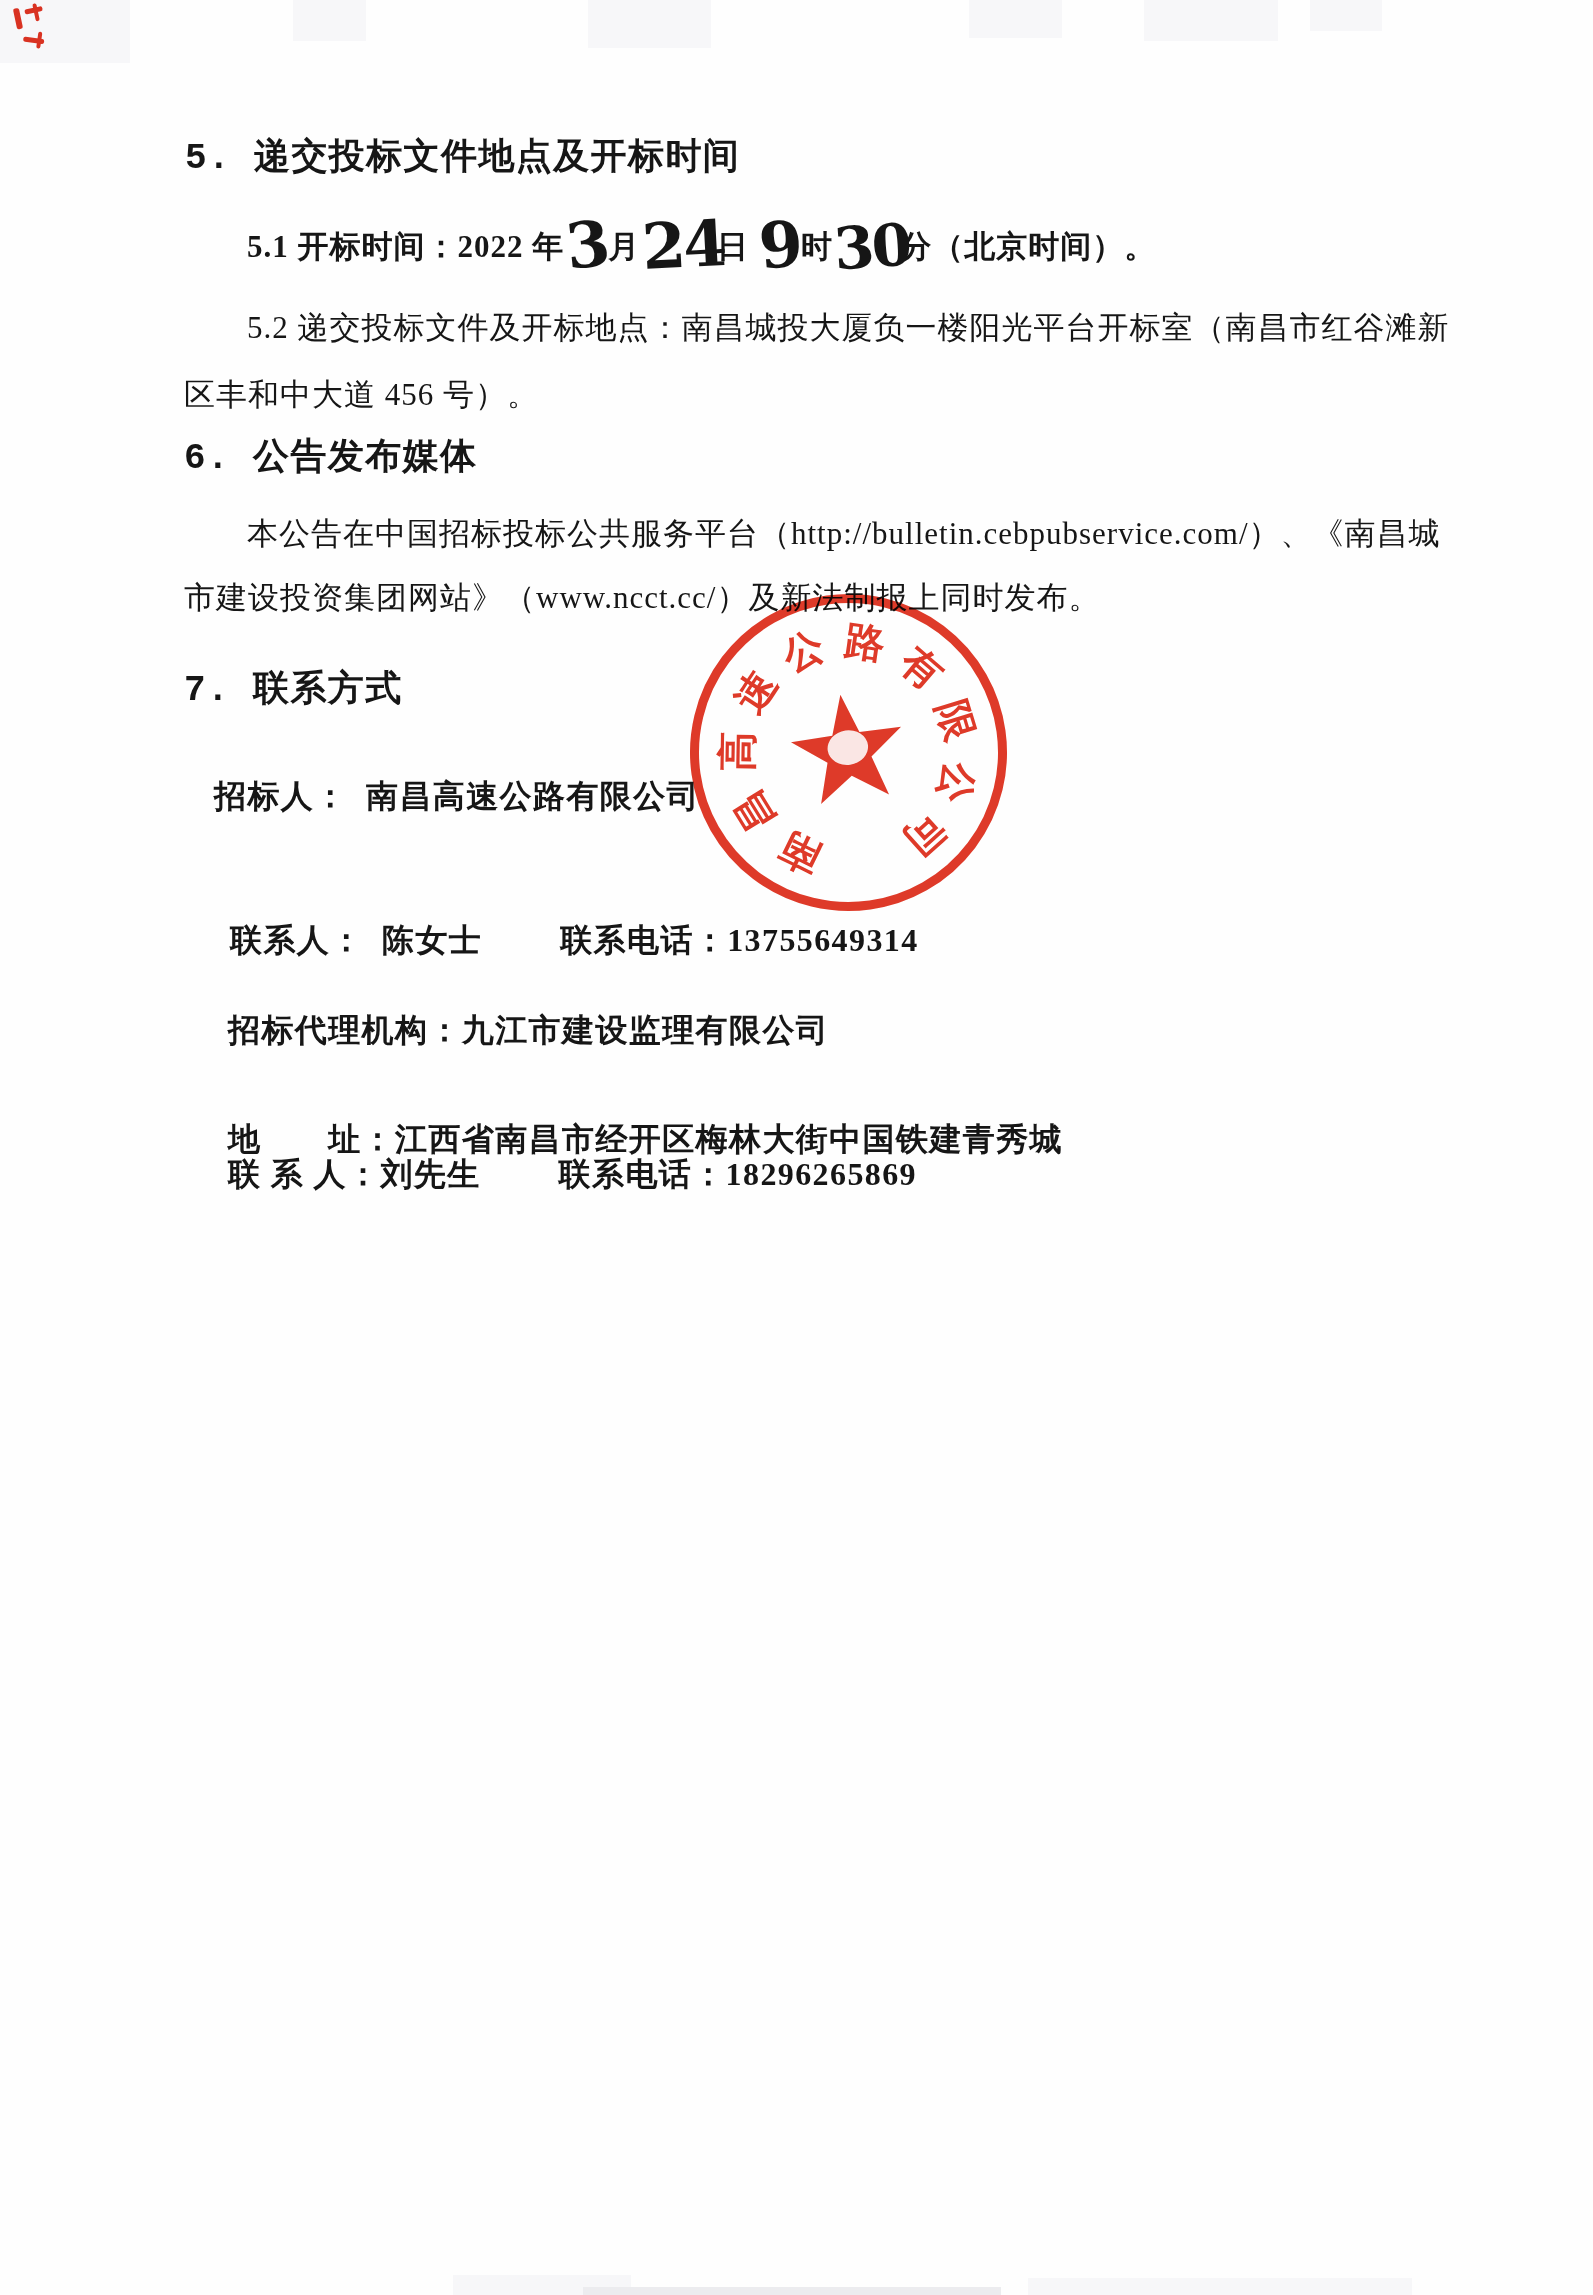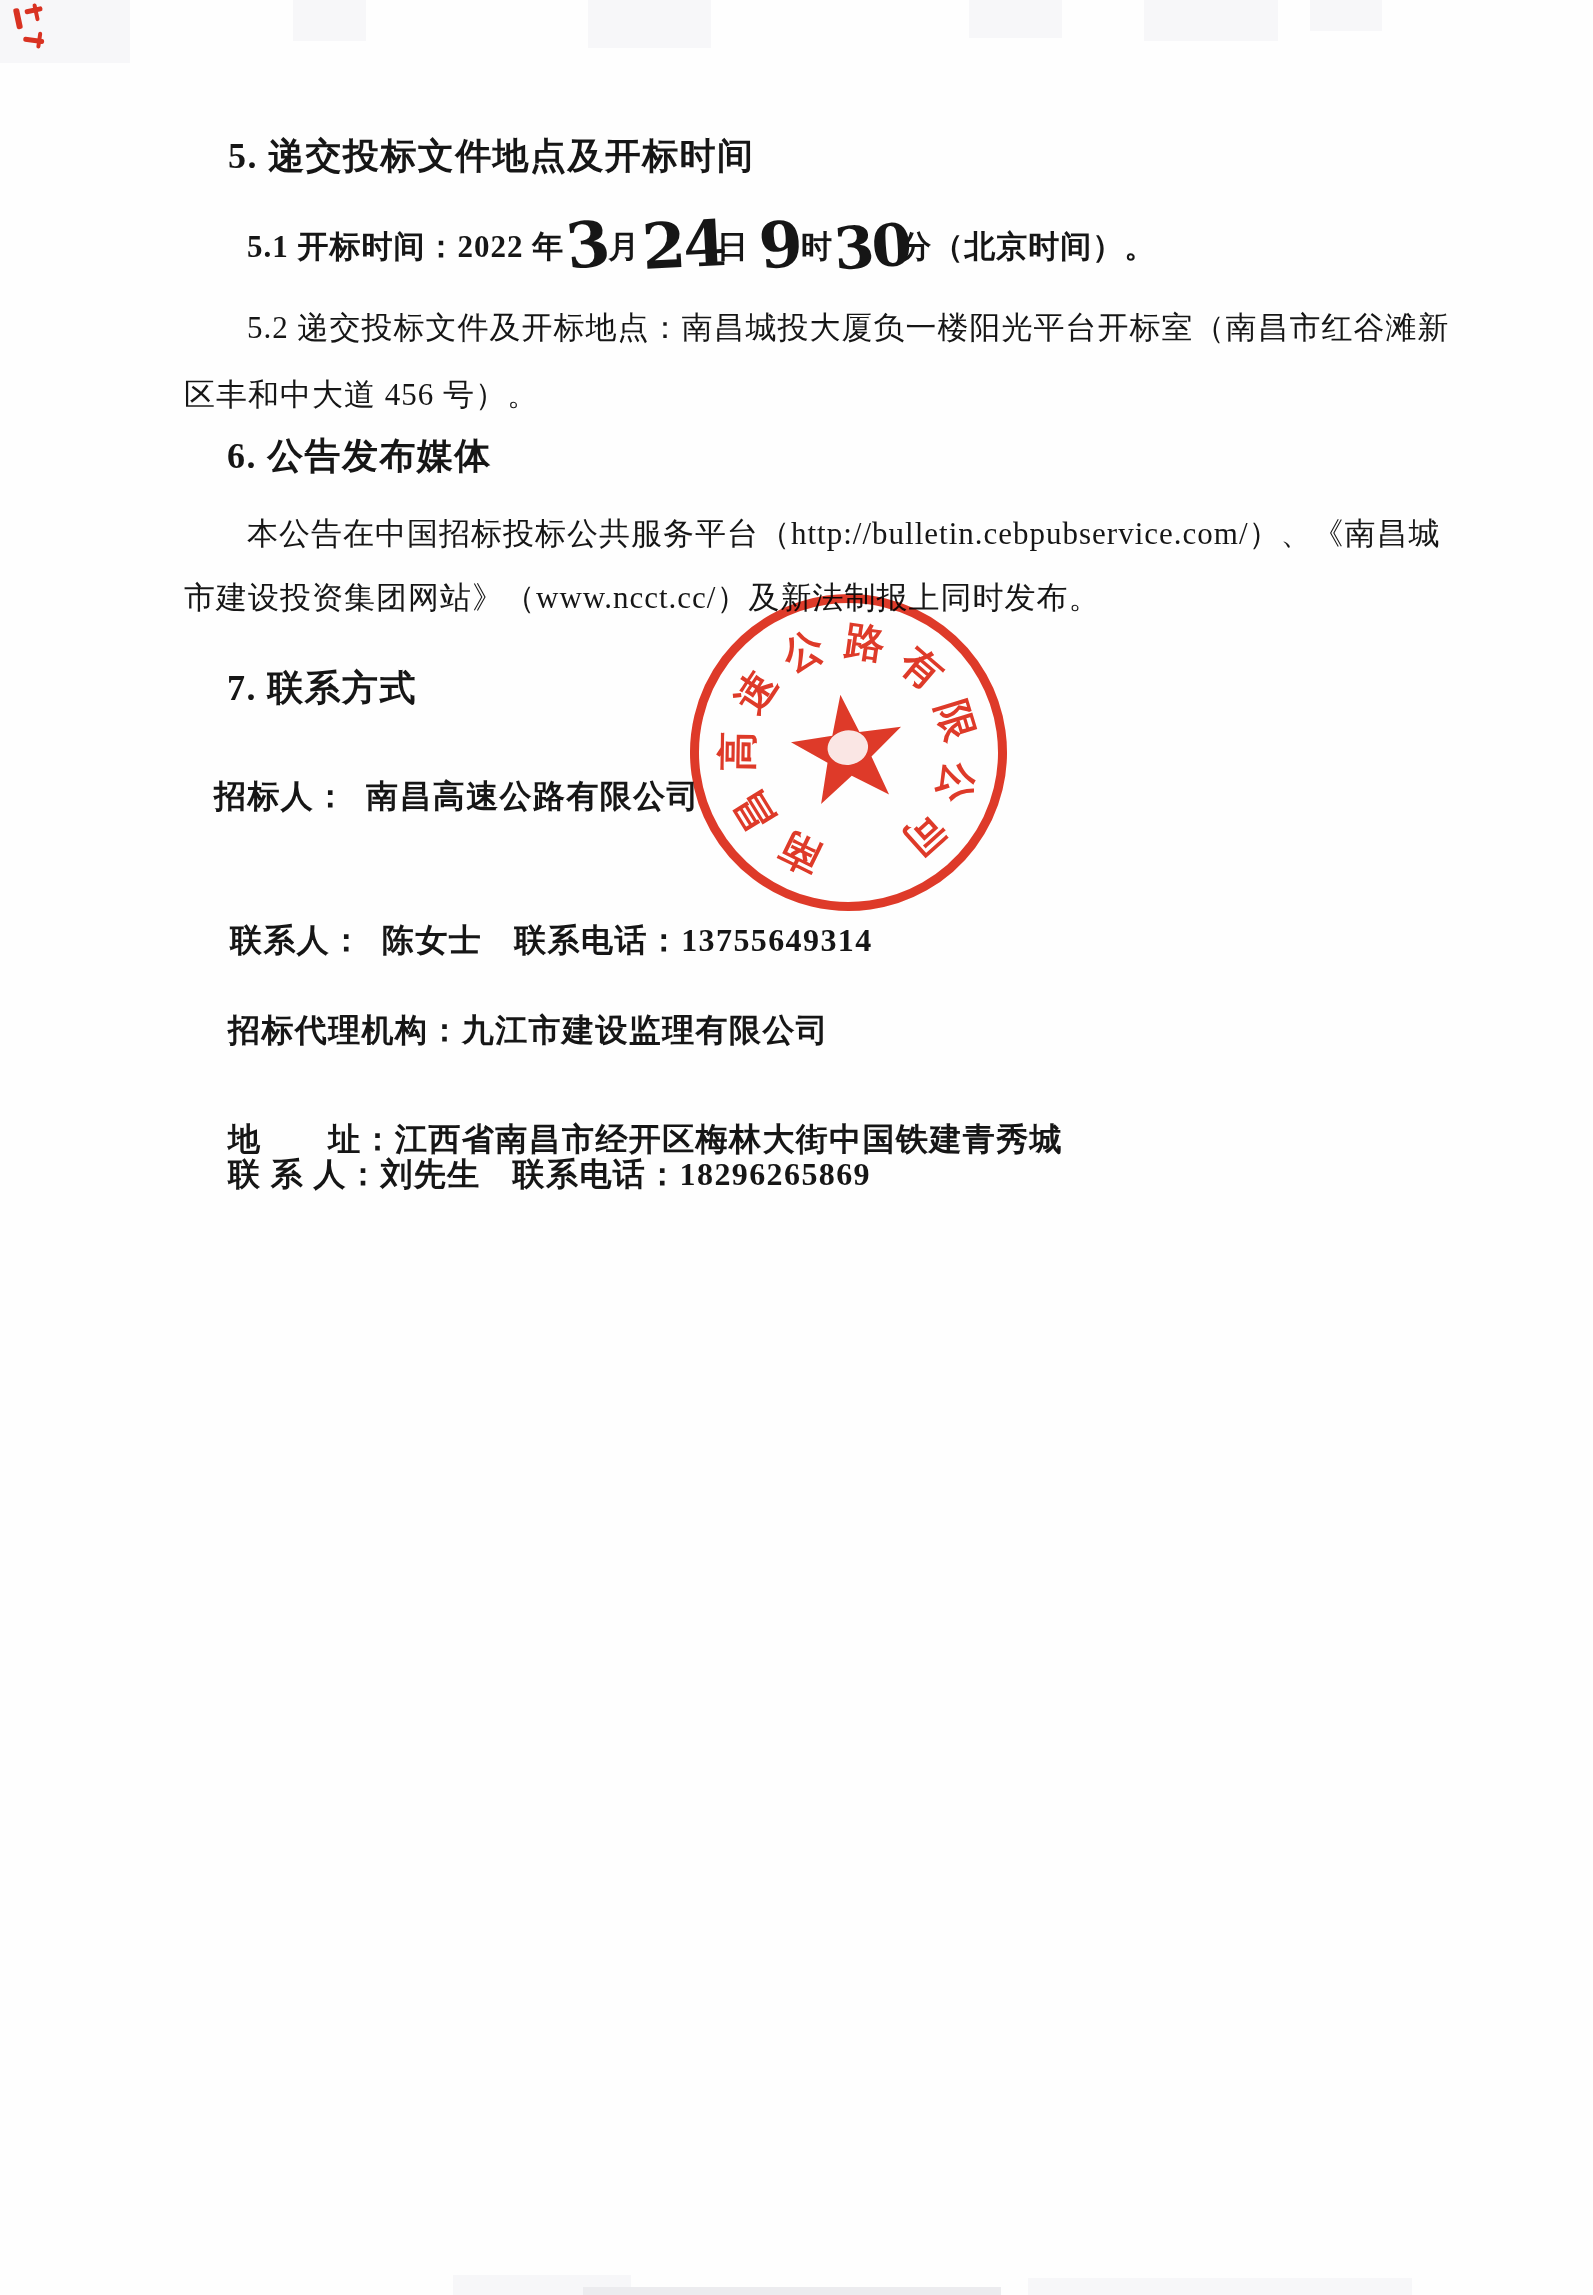--- a/index.html
+++ b/index.html
@@ -9,43 +9,43 @@
     font-family:"Liberation Serif", serif; color:#161616;
   }
   
   .scan-smudge { position:absolute; background:#f7f7f9; }
   .scan-smudge.dark { background:#ececef; }
   
   .red-mark { position:absolute; }
   .red-mark i { position:absolute; display:block; background:#d93222; border-radius:2.1px; }
 
   .h-sec {
-    position:absolute; font-family:Liberation Serif, serif;
-    font-weight:700; font-size:36px; letter-spacing:1.4px; white-space:nowrap;margin-left:43px;
+    position:absolute; font-family:Liberation Mono, monospace;
+    font-weight:700; font-size:36px; letter-spacing:1.4px; white-space:nowrap;
   }
   .bodyline {
     position:absolute; font-size:31px; letter-spacing:1px; white-space:nowrap;
     font-family:"Liberation Serif", serif;
   }
   .hw {
     display:inline-block; font-family:"DejaVu Serif", serif;
     font-size:63px; line-height:0; letter-spacing:-2.7px;
     vertical-align:-9.6px; margin:0 1.4px;
   }
   .hw-month  { transform:rotate(-6deg); }
   .hw-day    { transform:rotate(-3deg); margin-right:-6.9px; }
   .hw-hour   { transform:rotate(-5deg); margin-left:9.6px; }
   .hw-minute { transform:rotate(-4deg); margin-right:-9.6px; font-size:58px; }
 
   .c-row {
     position:absolute; font-size:32px; letter-spacing:1.4px; white-space:nowrap;
     font-weight:600; font-family:"Liberation Serif", serif;
   }
   .c-label-fixed { display:inline-block; width:152px; }
-  .gap2 { display:inline-block; margin-left:32px; }
+  .gap2 { display:inline-block; margin-left:78px; }
 
   
   #stamp {
     position:absolute; left:690px; top:594px; width:317px; height:317px;
     transform:rotate(-8deg); opacity:.93; mix-blend-mode:multiply;
   }
   #stamp .ring {
     position:absolute; inset:0; border:9px solid #dd2b18; border-radius:50%;
   }
   .stamp-char {

